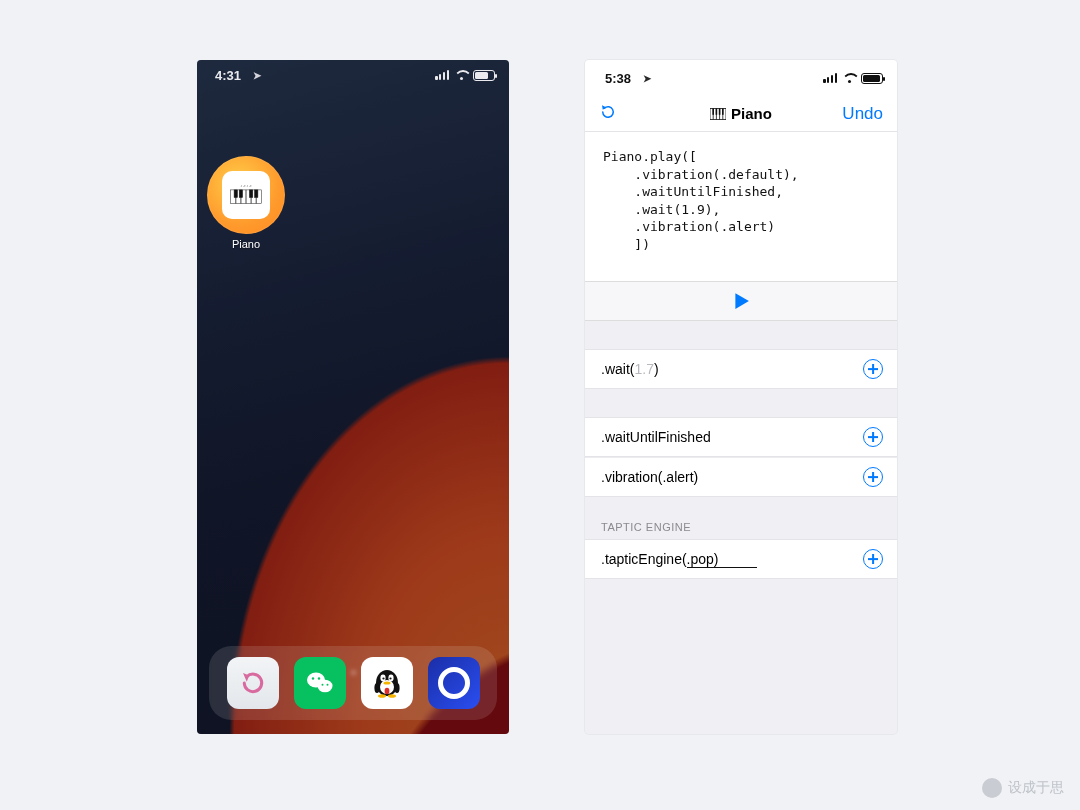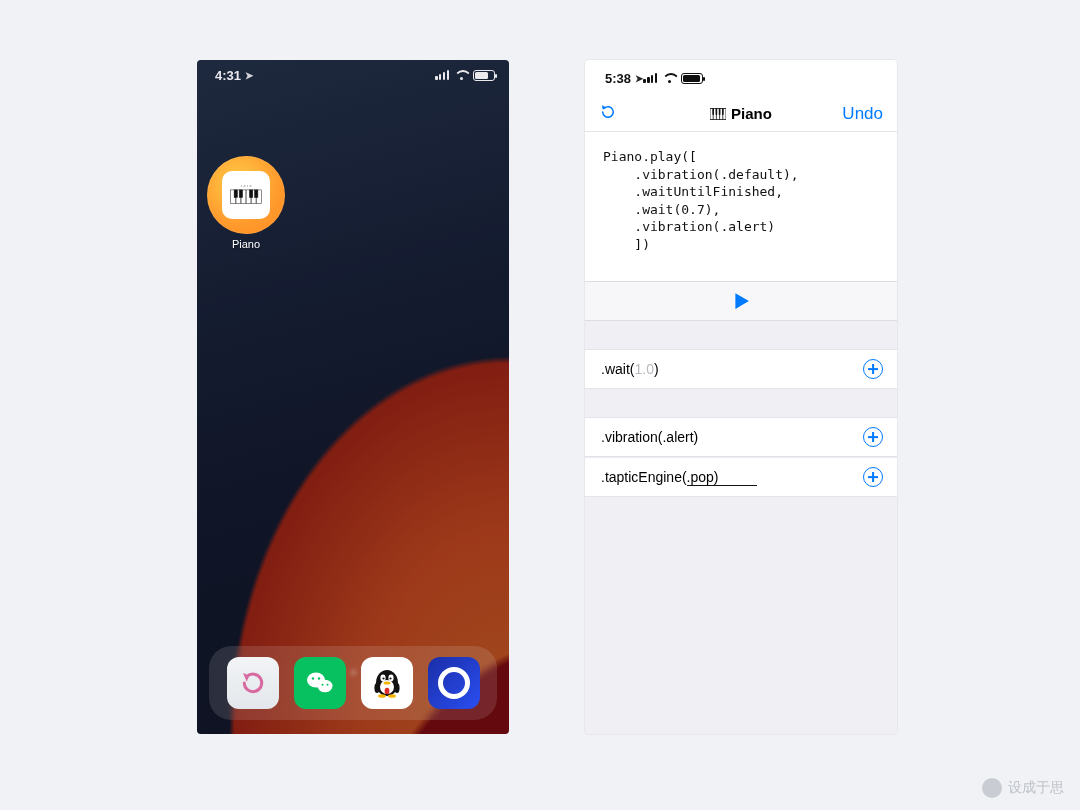--- a/index.html
+++ b/index.html
@@ -26,21 +26,21 @@
   .phone-left::after{
     content:""; position:absolute; inset:0;
     background: rgba(0,0,0,0.28);
   }
   .pl-inner{ position:absolute; inset:0; z-index:2; }
   .pl-status {
     display:flex; justify-content:space-between; align-items:center;
     height:30px; padding:0 14px 0 18px;
     color:#e9e9ee; font-size:13px; font-weight:600;
   }
-  .pl-time{ display:flex; align-items:center; gap:4px;}
+  .pl-time{ display:flex; align-items:center; gap:12px;}
   .pl-icons{ display:flex; align-items:center; gap:5px;}
   .bars { display:flex; align-items:flex-end; gap:1.5px; height:10px;}
   .bars i{ width:2.3px; background:#e9e9ee; border-radius:1px;}
   .bars i:nth-child(1){height:4px}.bars i:nth-child(2){height:6px}
   .bars i:nth-child(3){height:8px}.bars i:nth-child(4){height:10px}
   .wifi { width:14px; height:10px; position:relative;}
   .wifi::before{content:"";position:absolute;left:0;top:0;width:14px;height:14px;border:2px solid #e9e9ee;border-radius:50%;clip-path:polygon(0 0,100% 0,50% 55%);}
   .wifi::after{content:"";position:absolute;left:5.5px;top:7px;width:3px;height:3px;background:#e9e9ee;border-radius:50%;}
   .batt { width:22px;height:11px;border:1.3px solid #e9e9ee;border-radius:3px;position:relative;}
   .batt::after{content:"";position:absolute;right:-3px;top:3px;width:2px;height:4px;background:#e9e9ee;border-radius:1px;}
@@ -85,21 +85,21 @@
 
   
   .phone-right{
     position:absolute; left:585px; top:60px;
     width:312px; height:674px;
     background:#efeff4; border-radius:4px; overflow:hidden;
     box-shadow: 0 0 0 1px rgba(0,0,0,.04);
   }
   .pr-status{
     height:36px; background:#fff;
-    display:flex; align-items:center;
+    display:flex; justify-content:space-between; align-items:center;
     padding:0 14px 0 20px; font-size:13px; font-weight:600; color:#111;
   }
   .pr-status .bars i{background:#111;}
   .pr-status .wifi::before{border-color:#111;}
   .pr-status .wifi::after{background:#111;}
   .pr-status .batt{border-color:#111;}
   .pr-status .batt i{background:#111; width:85%;}
   .pr-status .batt::after{background:#111;}
 
   .pr-nav{
@@ -303,47 +303,52 @@
         <span>Piano</span>
       </div>
       <div class="pr-nav-right">
         <span class="nav-link">Undo</span>
       </div>
     </div>
 
     <div class="codebox">Piano.play([
     .vibration(.default),
     .waitUntilFinished,
-    .wait(0.7),
+    .wait(1.9),
     .vibration(.alert)
     ])</div>
 
     <div class="playbar">
       <svg viewBox="0 0 16 16">
           <path d="M3 1l12 7-12 7z"></path>
         </svg>
     </div>
 
     <div class="spacer"></div>
 
     <div class="row last">
       <span>
-        <span>.wait(</span><span class="muted">1.0</span><span>)</span>
+        <span>.wait(</span><span class="muted">1.7</span><span>)</span>
       </span>
       <span class="plus"></span>
     </div>
 
     <div class="spacer"></div>
 
+    <div class="row last">
+      <span>.waitUntilFinished</span>
+      <span class="plus"></span>
+    </div>
 
     <div class="row last">
       <span>.vibration(.alert)</span>
       <span class="plus"></span>
     </div>
 
+    <div class="grp-head tight">TAPTIC ENGINE</div>
     <div class="row last">
       <span>
         .tapticEngine(<span class="underline">.pop)&nbsp;&nbsp;&nbsp;&nbsp;&nbsp;&nbsp;&nbsp;&nbsp;&nbsp;&nbsp;</span>
       </span>
       <span class="plus"></span>
     </div>
   </div>
 
   <div class="wm">
     <span class="wm-badge"></span>

